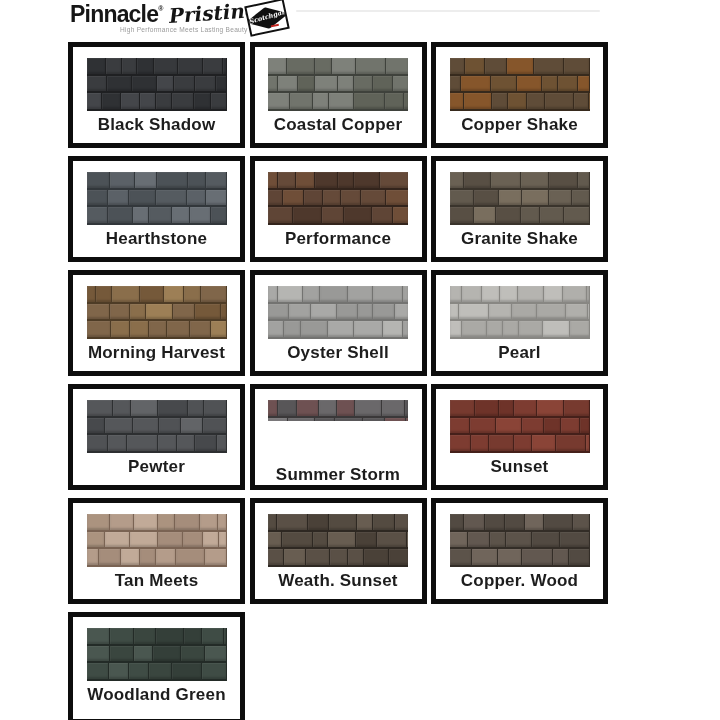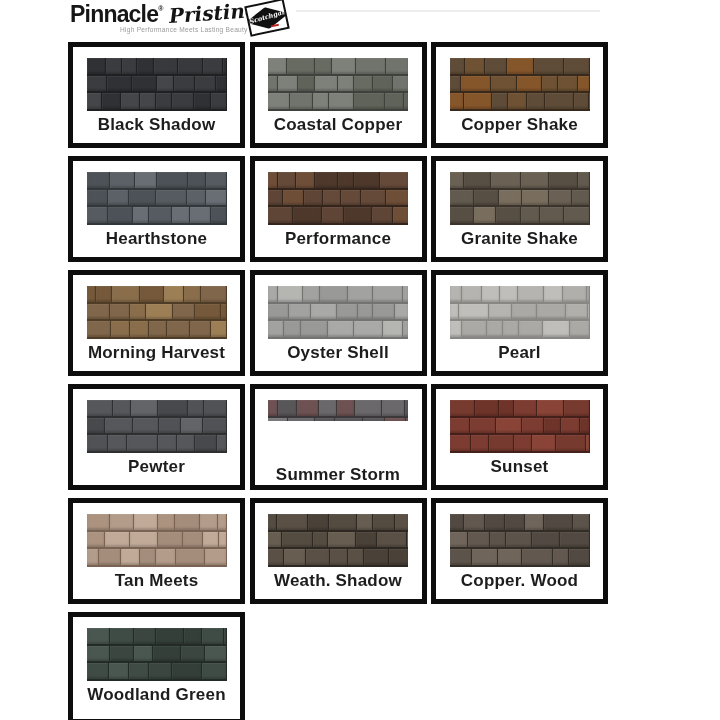--- a/index.html
+++ b/index.html
@@ -525,21 +525,21 @@
           <div class="course" style="border-bottom-color: rgb(46, 40, 34);">
             <div class="tab" style="width: 14.5342px; background: rgb(90, 80, 70);"></div>
             <div class="tab" style="width: 21.5816px; background: rgb(104, 93, 81);"></div>
             <div class="tab" style="width: 23.1947px; background: rgb(90, 80, 70);"></div>
             <div class="tab" style="width: 16.8328px; background: rgb(90, 80, 70);"></div>
             <div class="tab" style="width: 15.3187px; background: rgb(90, 80, 70);"></div>
             <div class="tab" style="width: 23.0875px; background: rgb(74, 65, 56);"></div>
             <div class="tab" style="width: 19.4505px; background: rgb(74, 65, 56);"></div>
           </div>
         </div>
-        <div class="cell-label" style="color: rgb(29, 29, 29);">Weath. Shadow</div>
+        <div class="cell-label" style="color: rgb(29, 29, 29);">Weath. Sunset</div>
       </div>
       <div class="cell" style="border-color: rgb(13, 13, 13);">
         <div class="swatch" style="background: rgb(51, 45, 39);">
           <div class="course" style="border-bottom-color: rgb(51, 45, 39);">
             <div class="tab" style="width: 13.0053px; background: rgb(82, 74, 66);"></div>
             <div class="tab" style="width: 20.5243px; background: rgb(98, 88, 80);"></div>
             <div class="tab" style="width: 18.6126px; background: rgb(82, 74, 66);"></div>
             <div class="tab" style="width: 19.4569px; background: rgb(82, 74, 66);"></div>
             <div class="tab" style="width: 17.6747px; background: rgb(112, 101, 91);"></div>
             <div class="tab" style="width: 28.4594px; background: rgb(82, 74, 66);"></div>

